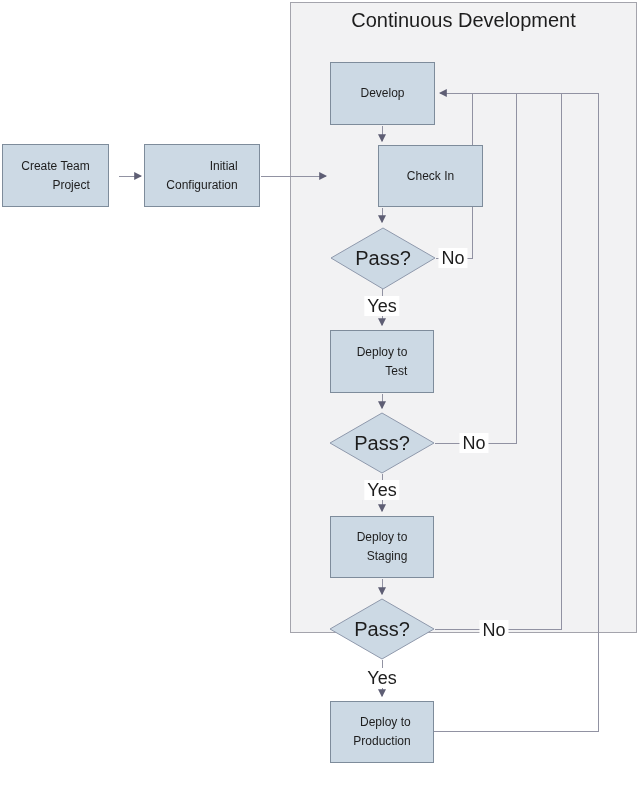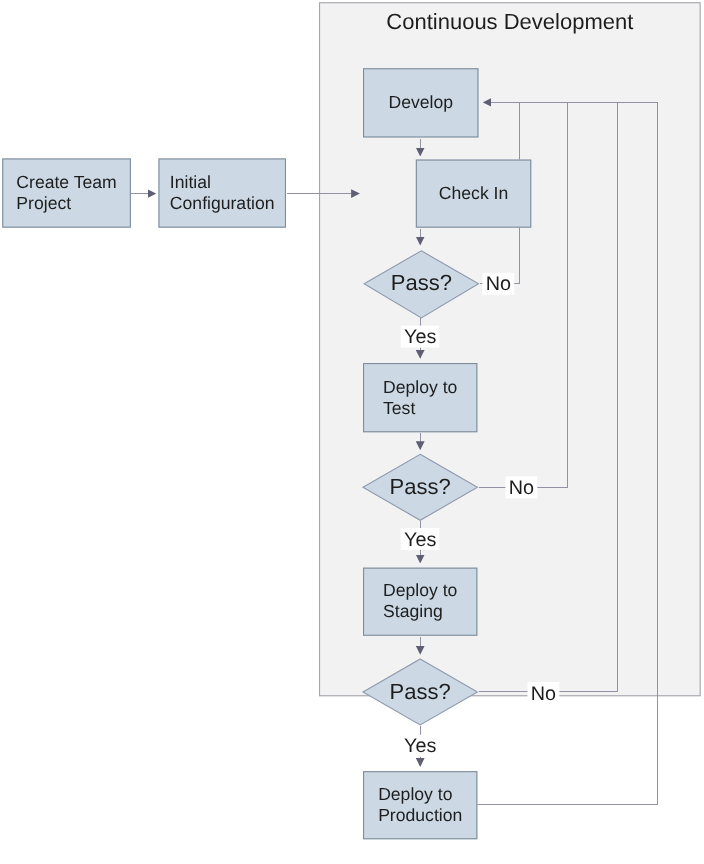--- a/index.html
+++ b/index.html
@@ -62,22 +62,22 @@
   }
   marker path{ fill:var(--arrow); }
   .node{
     position:absolute;
     box-sizing:border-box;
     background:var(--node-fill);
     border:1px solid var(--node-border);
     display:flex;
     align-items:center;
     justify-content:center;
-    text-align:left;
-    font-size:16px;
+    text-align:right;
+    font-size:12px;
     line-height:19px;
     white-space:pre-line;
     color:var(--text);
   }
   .diamond-label{
     position:absolute;
     display:flex;
     align-items:center;
     justify-content:center;
     text-align:center;
@@ -89,21 +89,21 @@
     position:absolute;
     transform:translate(-50%,-50%);
     background:var(--label-bg);
     padding:1px 3px;
     font-size:18px;
     line-height:18px;
     color:var(--text);
     white-space:nowrap;
   }
   
-  #n-create{left:2px;top:144px;width:117px;height:63px;}
+  #n-create{left:2px;top:144px;width:107px;height:63px;}
   #n-initial{left:144px;top:144px;width:116px;height:63px;}
   #n-develop{left:330px;top:62px;width:105px;height:63px;}
   #n-checkin{left:330px;top:145px;width:105px;height:62px;margin-left:48px;}
   #n-test{left:330px;top:330px;width:104px;height:63px;}
   #n-staging{left:330px;top:516px;width:104px;height:62px;}
   #n-production{left:330px;top:701px;width:104px;height:62px;}
   #d1-label{left:331px;top:228px;width:104px;height:60px;}
   #d2-label{left:330px;top:413px;width:104px;height:60px;}
   #d3-label{left:330px;top:599px;width:104px;height:60px;}
   #lbl-yes1{left:382px;top:306px;}

